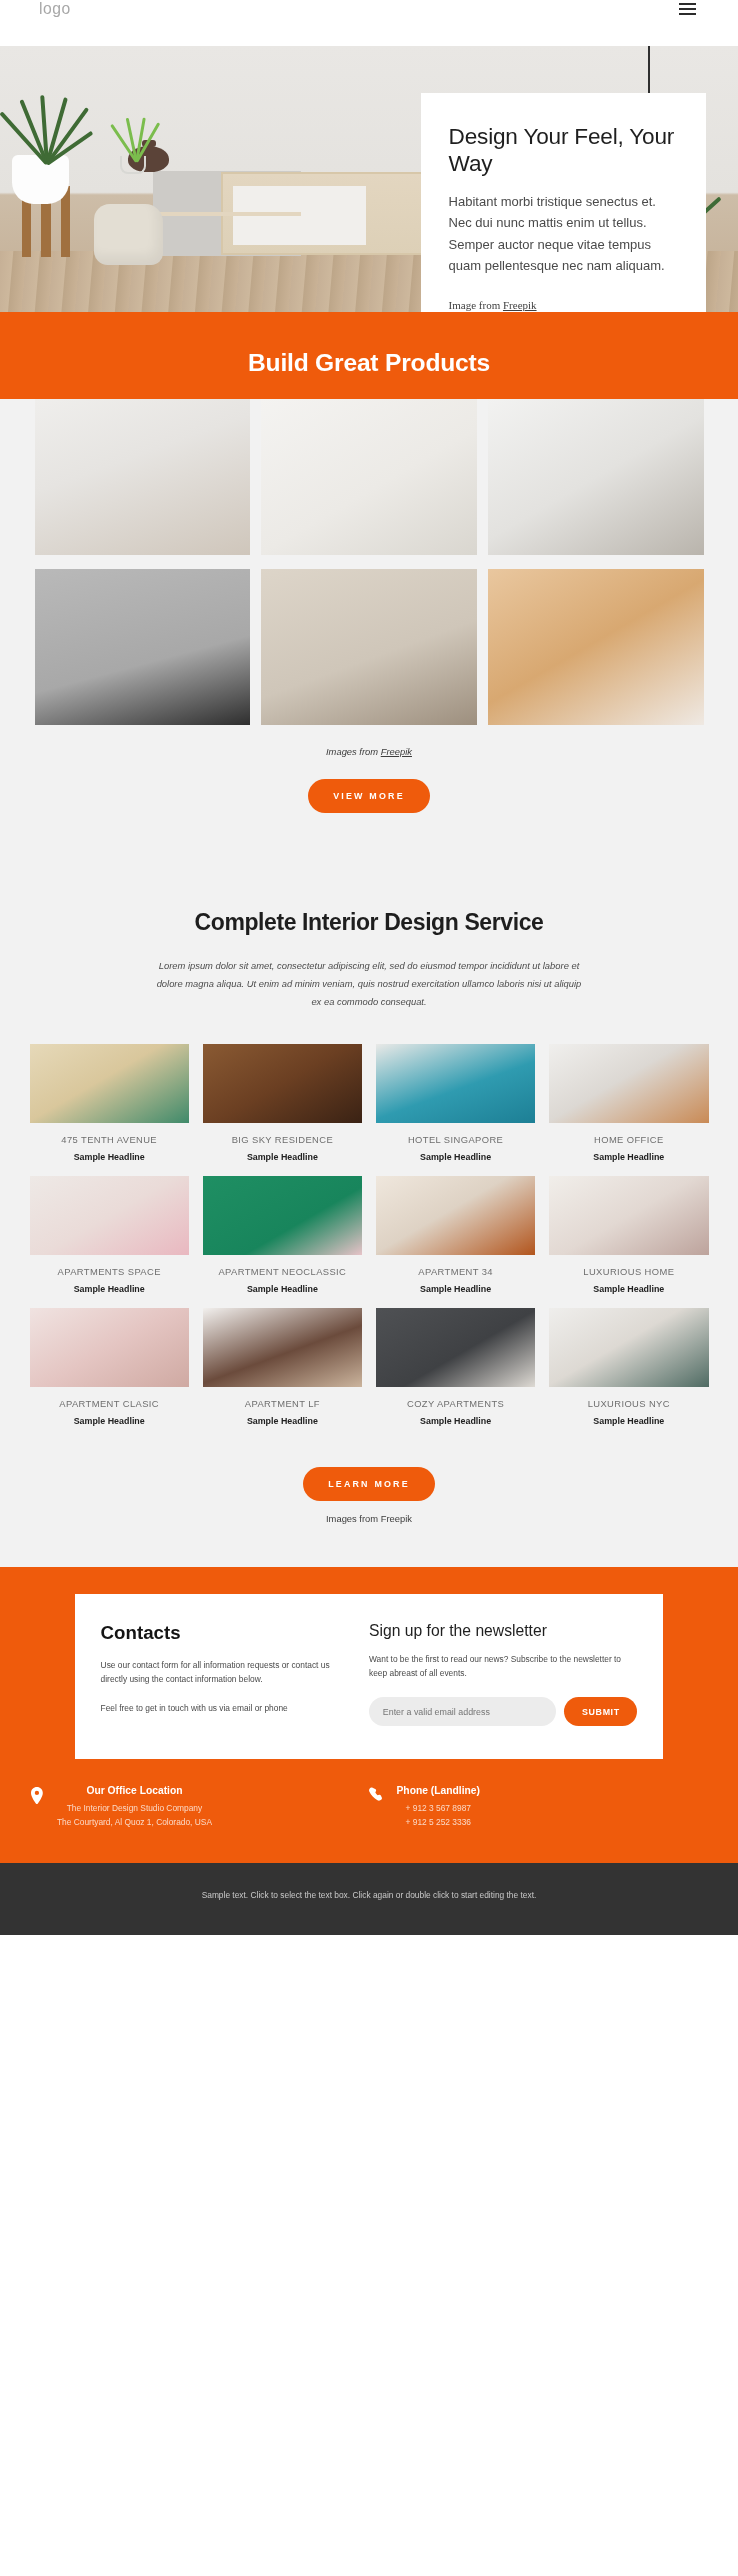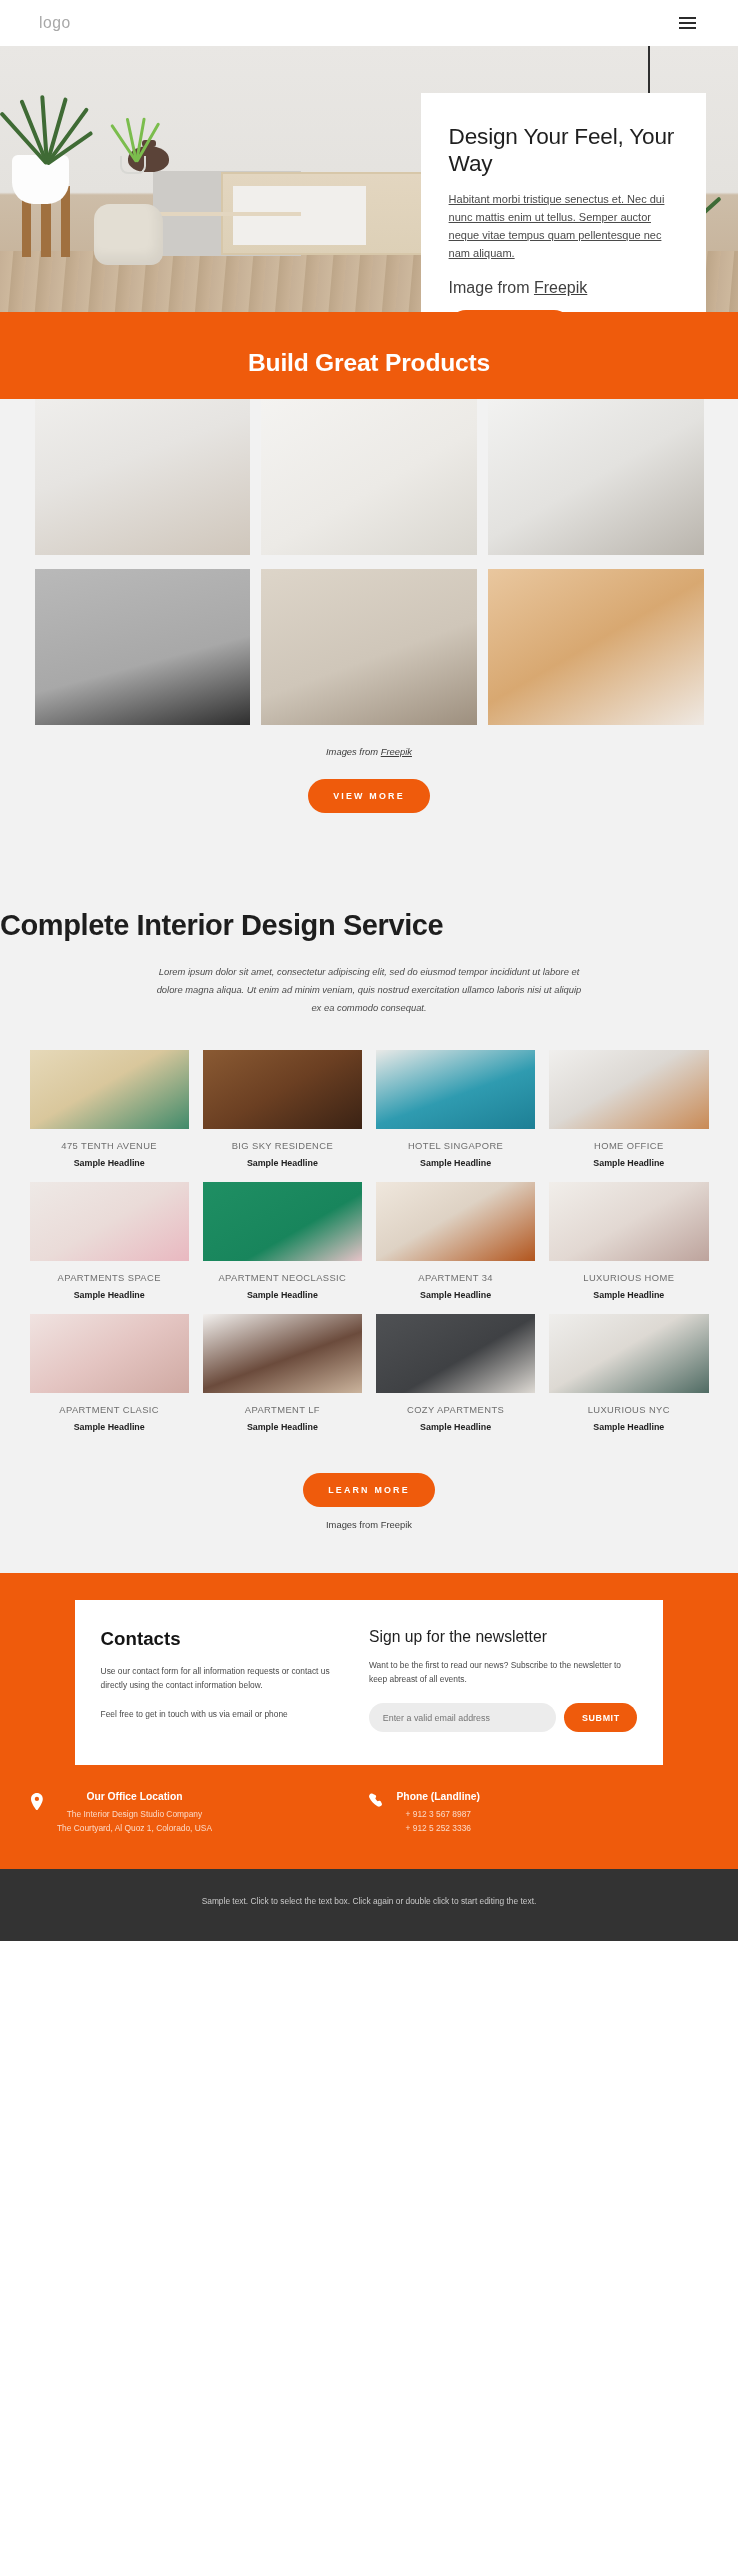--- a/index.html
+++ b/index.html
@@ -9,21 +9,21 @@
     background:#ffffff;
     color:#2b2b2b;
     width:738px;
     overflow-x:hidden;
   }
   .page { width:738px; position:relative; }
 
   
   .header {
     height:46px; background:#fff;
-    display:flex; align-items:center; justify-content:space-between;
+    display:flex; align-items:flex-start; justify-content:space-between;
     padding:0 39px;
   }
   .logo { font-size:15.7px; color:#a8a8a8; letter-spacing:0.5px; font-weight:400; }
   .burger { display:flex; flex-direction:column; gap:3px; cursor:pointer; padding:3px; }
   .burger span { display:block; width:16.7px; height:2px; background:#2b2b2b; }
 
   
   .hero { position:relative; height:266px; width:738px; overflow:hidden; }
   .hero-photo {
     position:absolute; inset:0;
@@ -124,23 +124,23 @@
 
   .hero-card{
     position:absolute; left:421px; top:47px; width:285px; background:#fff;
     padding:29.5px 27.6px 29.5px 27.6px; z-index:5;
   }
   .hero-card h1{
     font-size:22.6px; line-height:1.22; font-weight:400; color:#1f1f1f;
     letter-spacing:-0.2px; margin-bottom:13.8px;
   }
   .hero-card p{
-    font-size:11px; line-height:1.62; color:#4a4a4a; margin-bottom:16px;text-decoration:underline;
-  }
-  .hero-credit{ font-size:16px; color:#3f3f3f; margin-bottom:13.8px; }
+    font-size:13px; line-height:1.62; color:#4a4a4a; margin-bottom:23px;
+  }
+  .hero-credit{ font-size:11px; color:#3f3f3f; margin-bottom:13.8px;font-family:Liberation Serif, serif; }
   .hero-credit a{ color:#3f3f3f; text-decoration:underline; }
   .btn-pill{
     display:inline-block; background:#ef5b0c; color:#fff;
     font-size:8.9px; letter-spacing:2.2px; font-weight:700;
     padding:11.8px 25.6px; border-radius:21.7px; border:none; cursor:pointer;
   }
 
   
   .orange-band{ background:#ef5b0c; padding:37px 0 0 0; position:relative; }
   .orange-band h2{
@@ -166,21 +166,21 @@
   .credit-line{
     text-align:center; font-style:italic; font-size:9.4px; color:#3d3d3d;
     padding:21.7px 0 0;
   }
   .credit-line a{ color:#3d3d3d; text-decoration:underline; }
   .center-btn{ text-align:center; padding:21.7px 0 55px; }
 
   
   .service{ background:#f2f2f2; padding:41px 0 0; }
   .service h2{
-    font-size:29px; font-weight:700; color:#1e1e1e;
+    text-align:center; font-size:23px; font-weight:700; color:#1e1e1e;
     letter-spacing:-0.4px; margin-bottom:21.7px;
   }
   .service .sub{
     text-align:center; font-style:italic; font-size:9.4px; line-height:1.9;
     color:#4c4c4c; max-width:433px; margin:0 auto 33px;
   }
   .cards{
     width:679px; margin:0 auto;
     display:grid; grid-template-columns:repeat(4,1fr); gap:13.8px 13.8px;
   }

